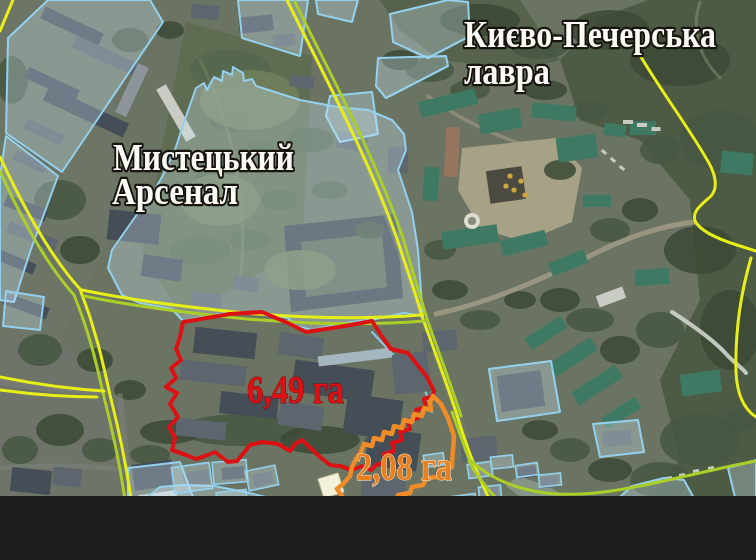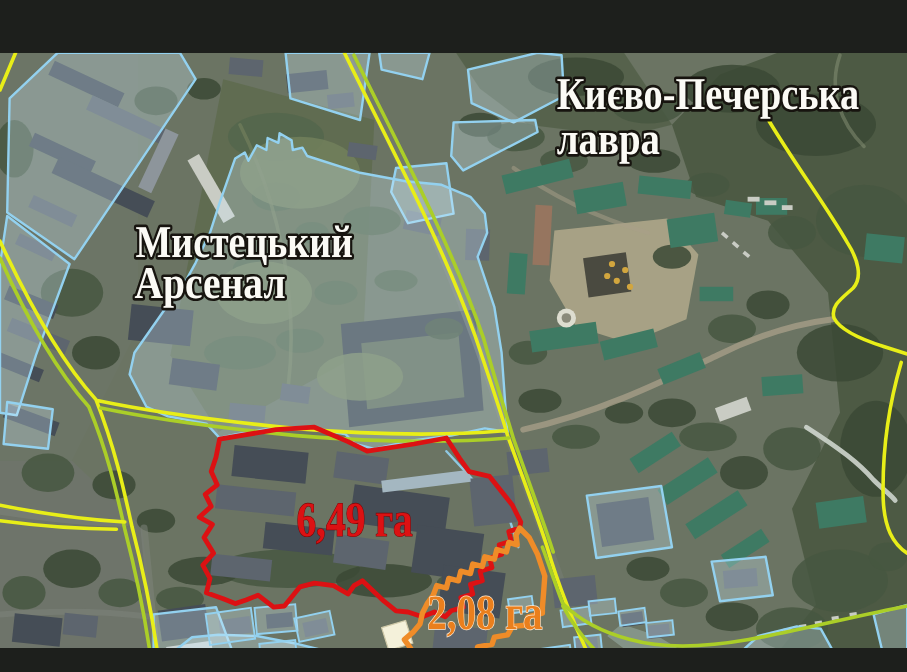--- a/index.html
+++ b/index.html
@@ -1,16 +1,16 @@
 <!DOCTYPE html>
 <html><head>
 <meta charset="utf-8">
 <style>
   html,body{margin:0;padding:0;background:#1d1f1c;}
-  .map-frame{position:relative;width:756px;height:496px;overflow:hidden;margin-top:44px;}
+  .map-frame{position:relative;width:756px;height:496px;overflow:hidden;}
   svg{display:block;width:756px;height:560px;}
   text{font-family:"Liberation Serif","DejaVu Serif",serif;font-weight:700;}
   .t-white{font-size:38px;fill:#fbfaf5;stroke:#17140f;stroke-width:4.5px;paint-order:stroke;stroke-linejoin:round;}
   .t-red{font-size:41px;fill:#dc1113;stroke:#7c0707;stroke-width:1px;paint-order:stroke;}
   .t-orange{font-size:41px;fill:#ea7f1d;stroke:#ffe9cf;stroke-width:1.2px;paint-order:stroke;}
 </style>
 </head>
 <body>
 
 <div class="map-frame">

